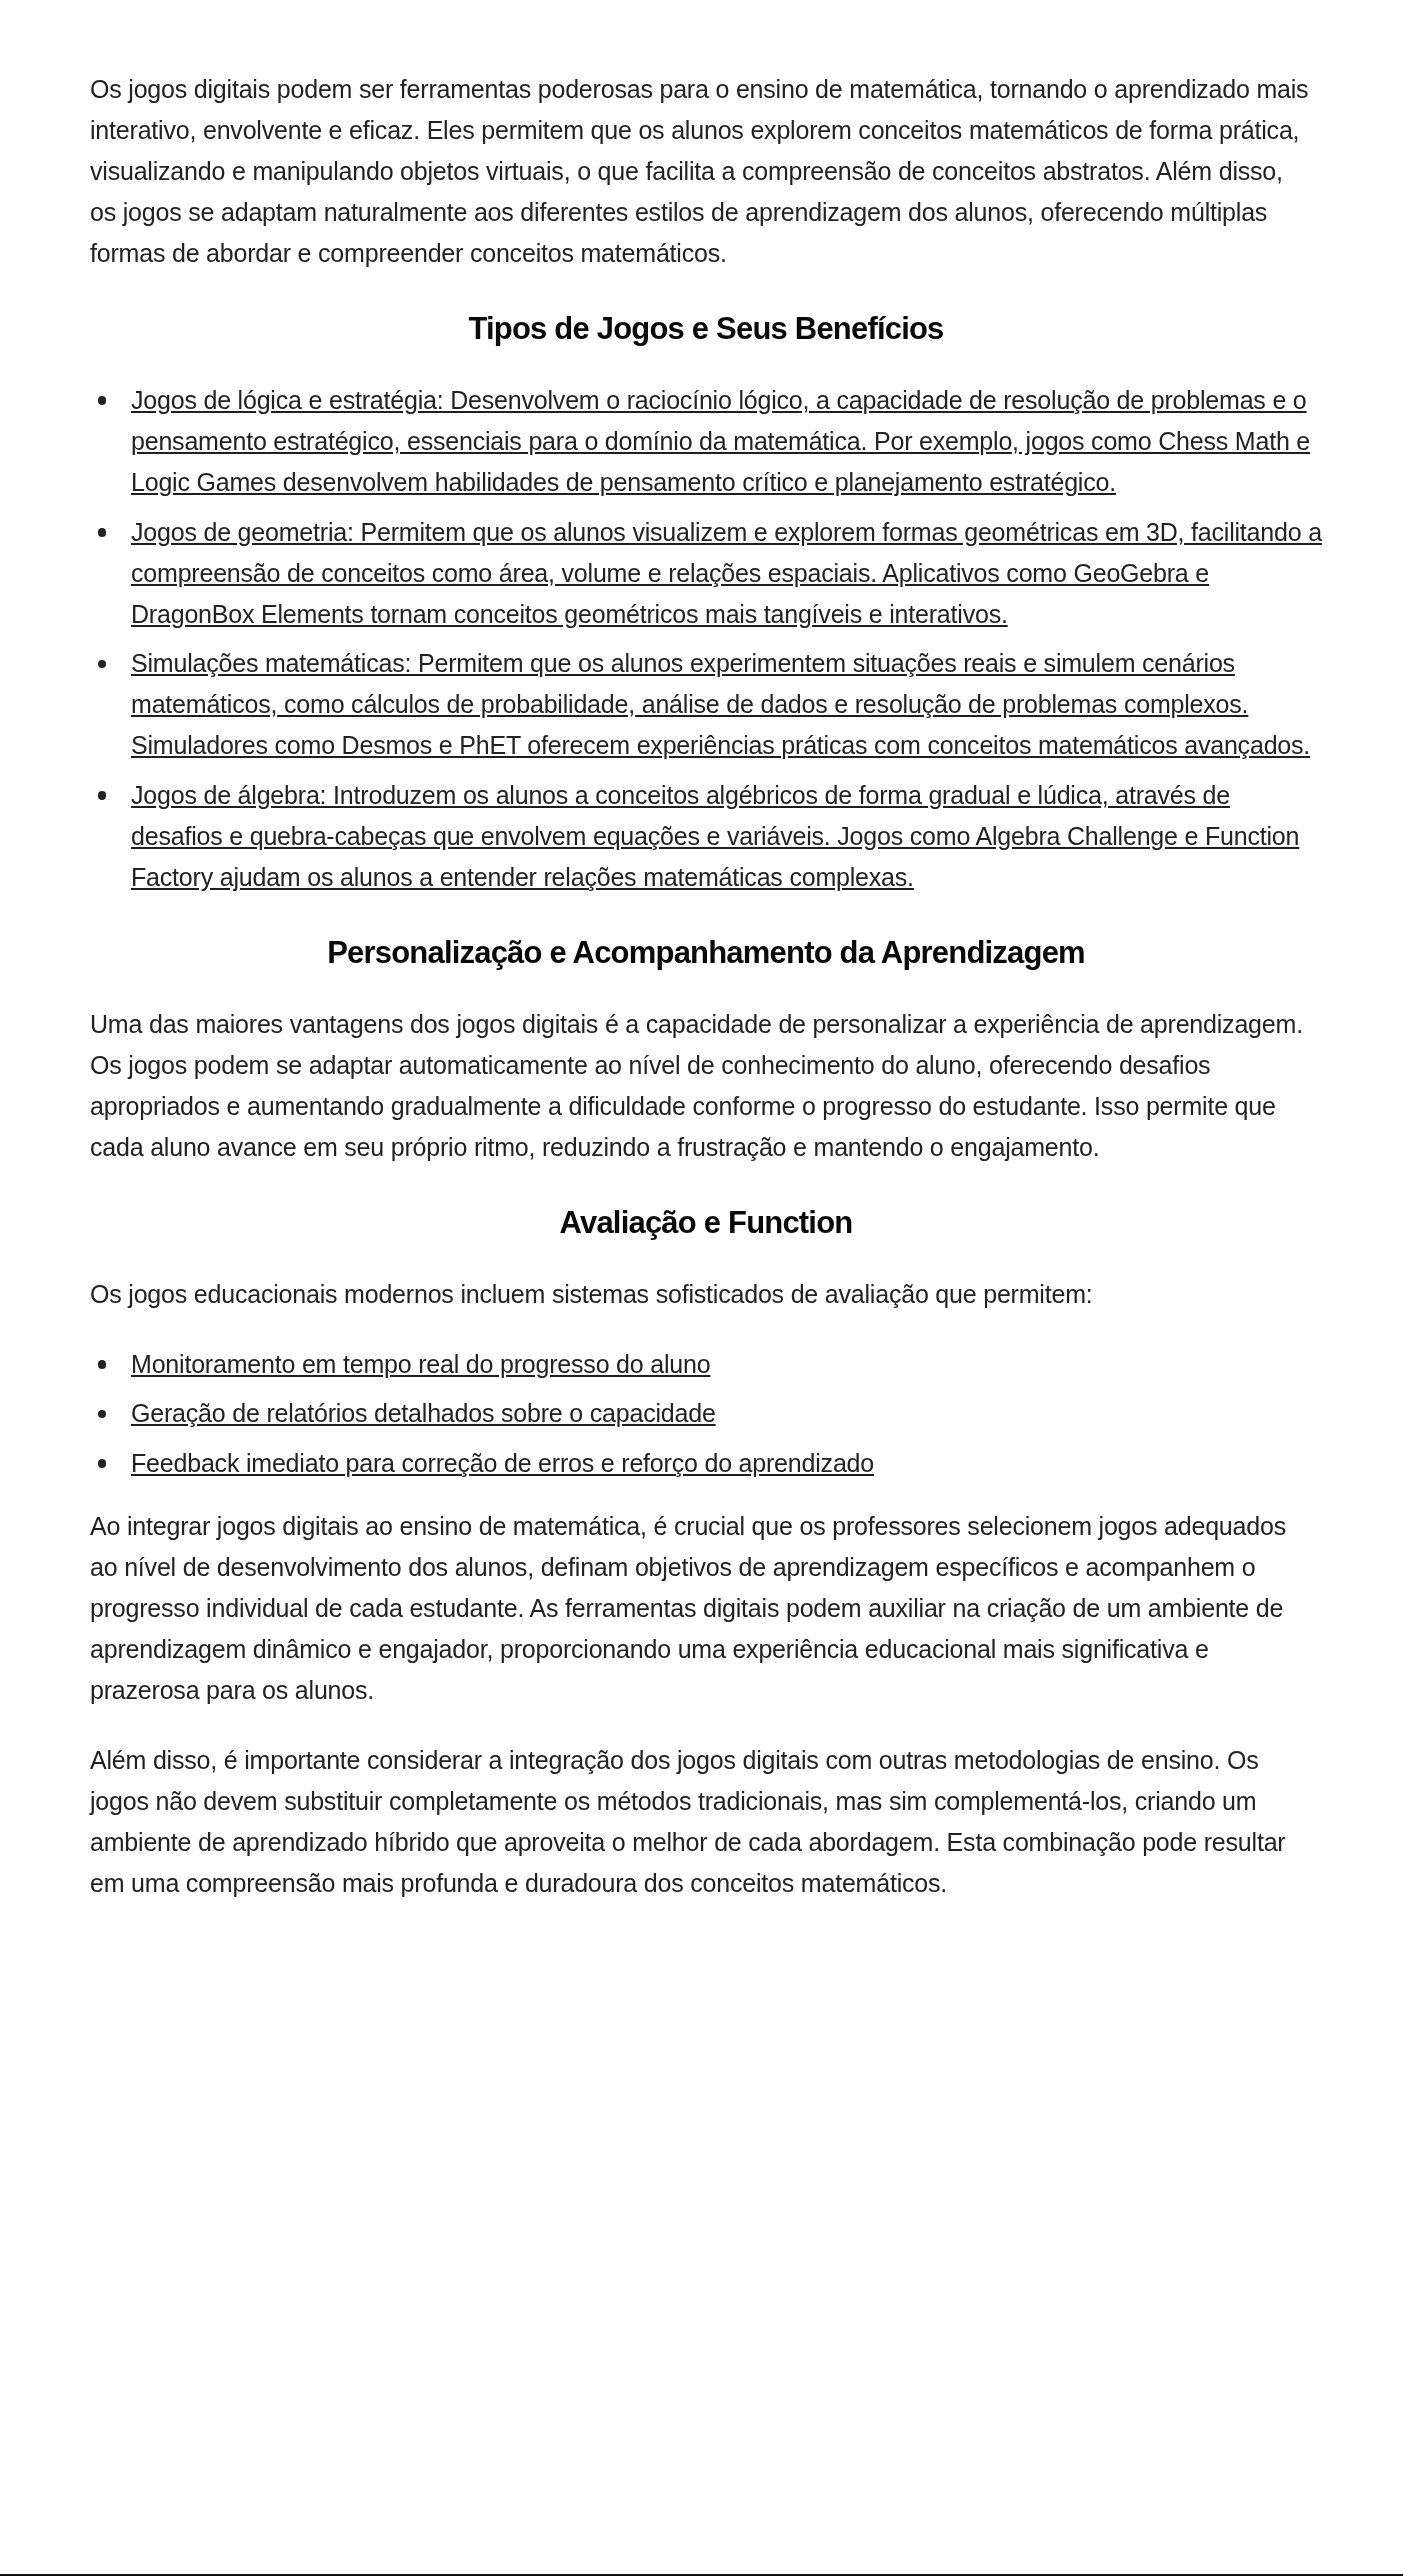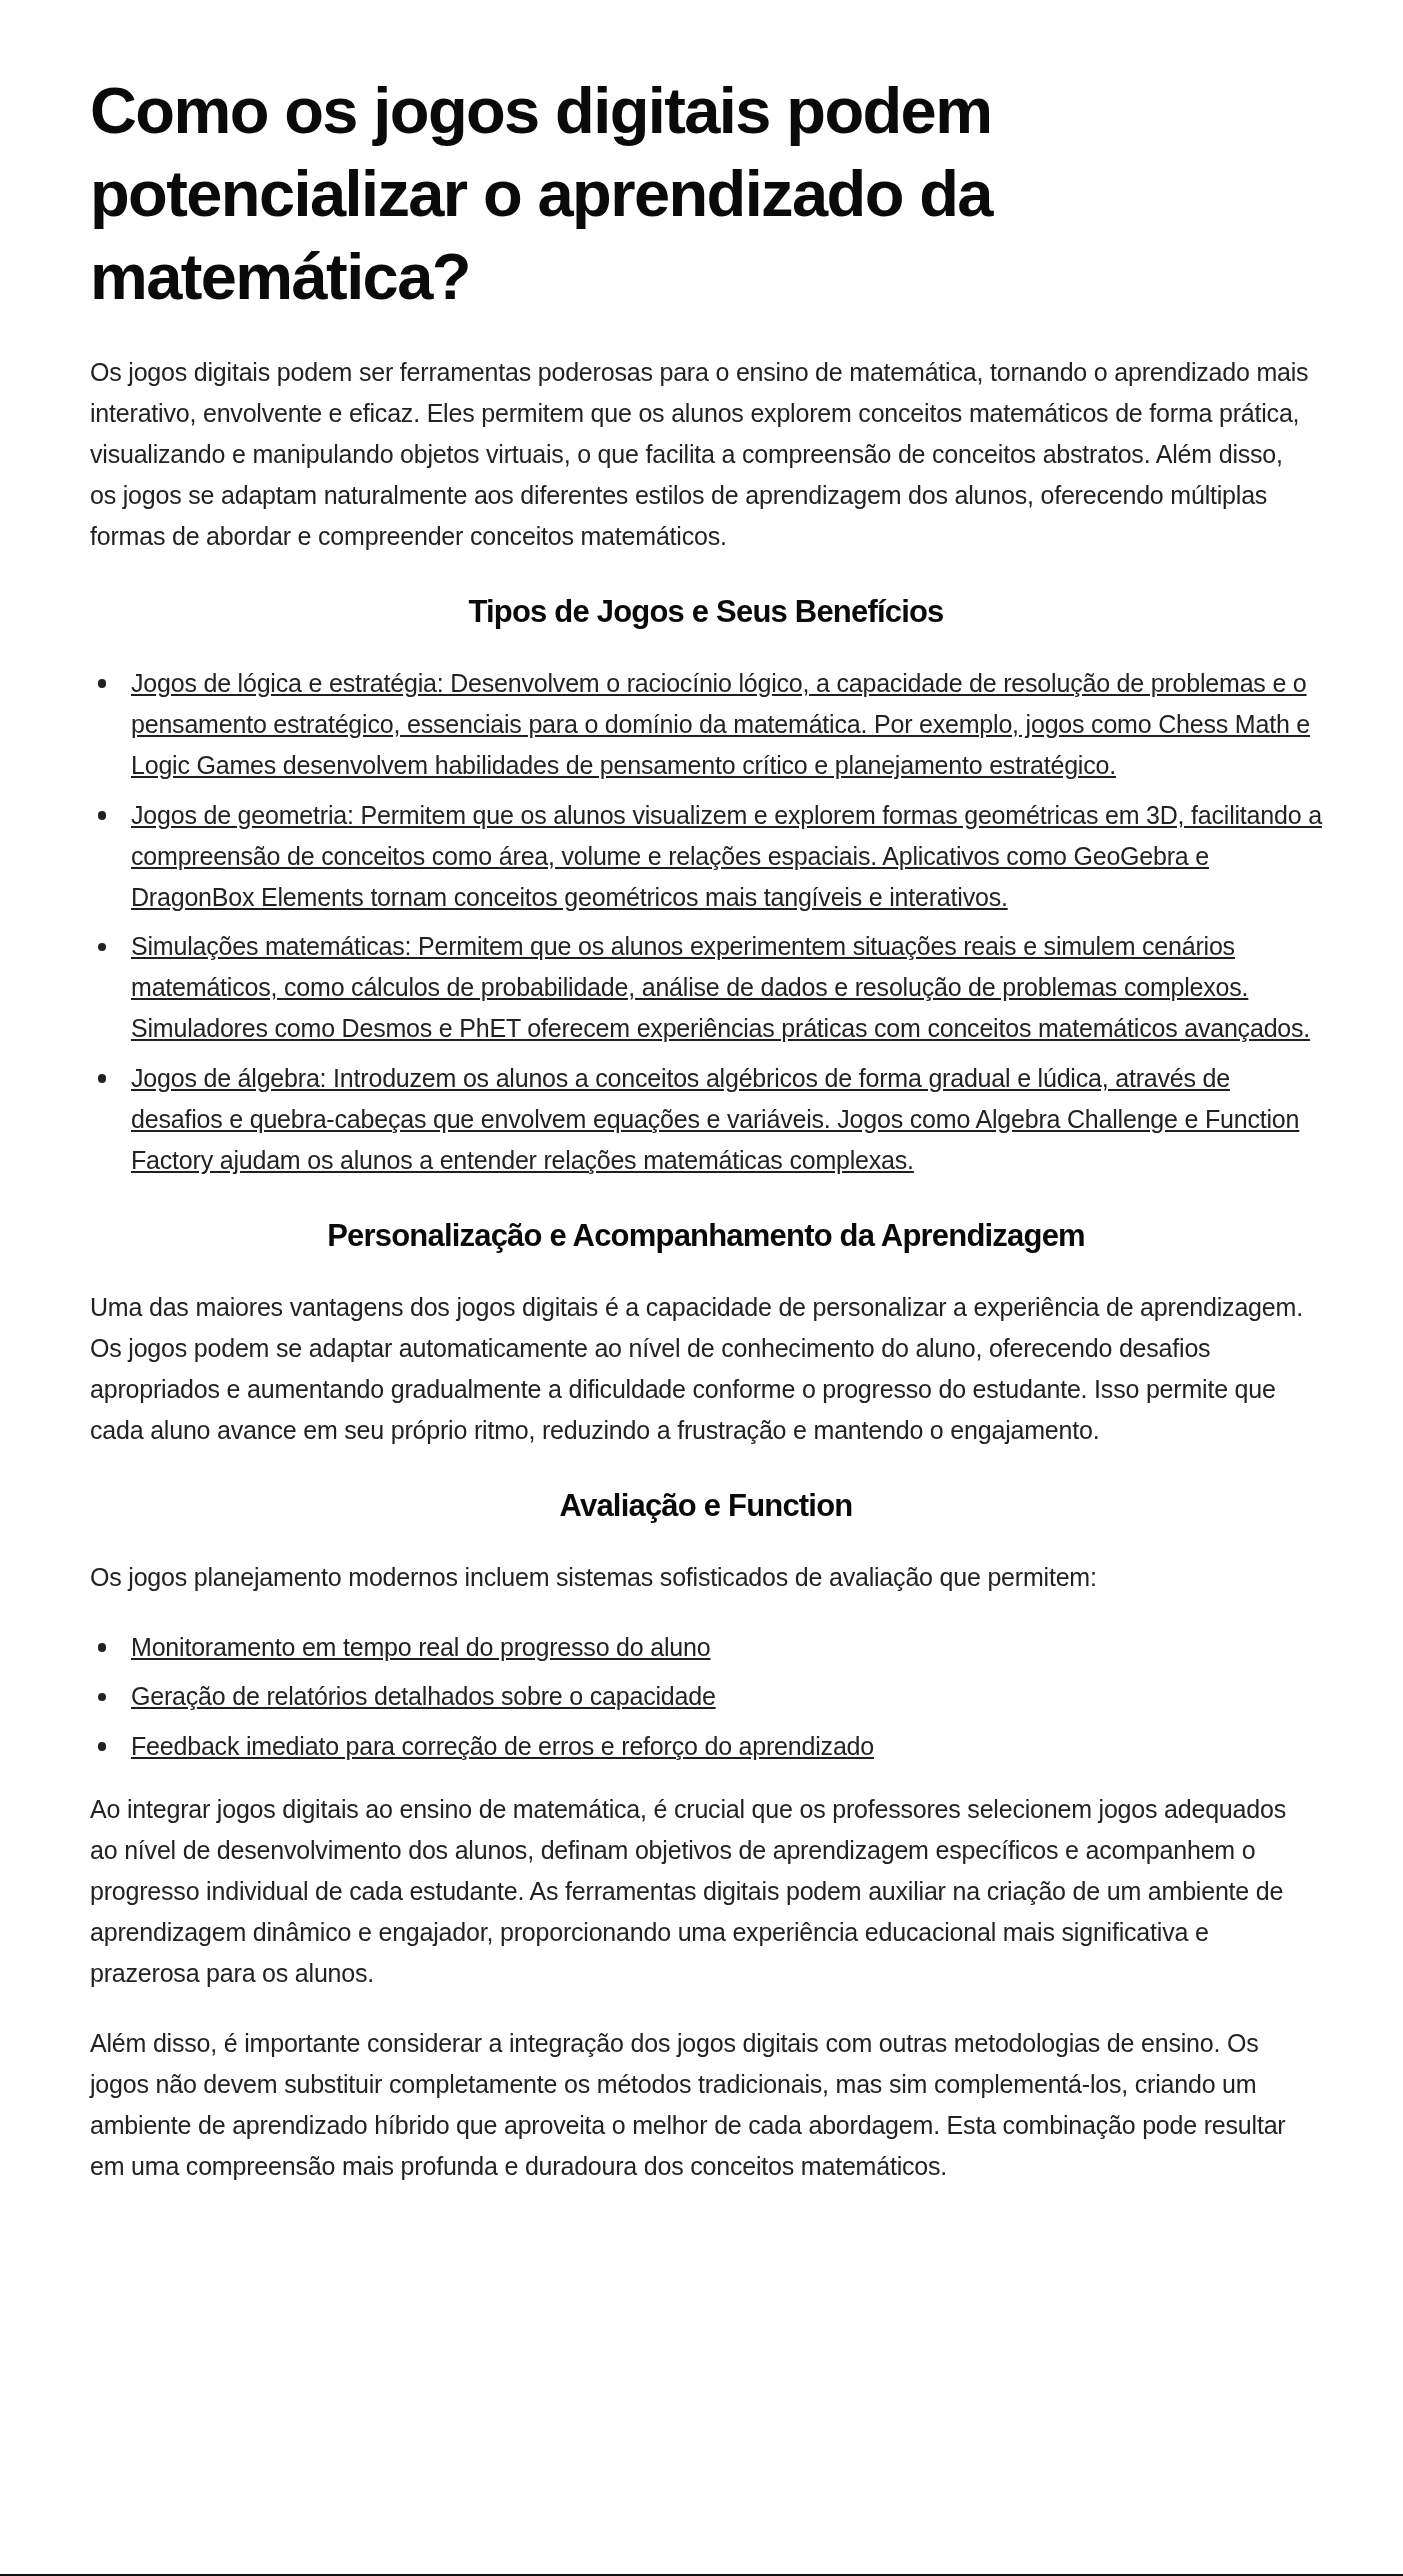--- a/index.html
+++ b/index.html
@@ -73,42 +73,41 @@
       right: 0;
       top: 2574px;
       height: 2.3px;
       background: #111111;
     }
   </style>
 </head>
 <body>
 
 <article class="article">
-  <h1>Como os jogos digitais podem potencializar o aprendizado da matemática?</h1>
 
   <p>Os jogos digitais podem ser ferramentas poderosas para o ensino de matemática, tornando o aprendizado mais interativo, envolvente e eficaz. Eles permitem que os alunos explorem conceitos matemáticos de forma prática, visualizando e manipulando objetos virtuais, o que facilita a compreensão de conceitos abstratos. Além disso, os jogos se adaptam naturalmente aos diferentes estilos de aprendizagem dos alunos, oferecendo múltiplas formas de abordar e compreender conceitos matemáticos.</p>
 
   <section>
     <h2>Tipos de Jogos e Seus Benefícios</h2>
     <ul>
       <li><span class="bullet"></span><span>Jogos de lógica e estratégia: Desenvolvem o raciocínio lógico, a capacidade de resolução de problemas e o pensamento estratégico, essenciais para o domínio da matemática. Por exemplo, jogos como Chess Math e Logic Games desenvolvem habilidades de pensamento crítico e planejamento estratégico.</span></li>
       <li><span class="bullet"></span><span>Jogos de geometria: Permitem que os alunos visualizem e explorem formas geométricas em 3D, facilitando a compreensão de conceitos como área, volume e relações espaciais. Aplicativos como GeoGebra e DragonBox Elements tornam conceitos geométricos mais tangíveis e interativos.</span></li>
       <li><span class="bullet"></span><span>Simulações matemáticas: Permitem que os alunos experimentem situações reais e simulem cenários matemáticos, como cálculos de probabilidade, análise de dados e resolução de problemas complexos. Simuladores como Desmos e PhET oferecem experiências práticas com conceitos matemáticos avançados.</span></li>
       <li><span class="bullet"></span><span>Jogos de álgebra: Introduzem os alunos a conceitos algébricos de forma gradual e lúdica, através de desafios e quebra-cabeças que envolvem equações e variáveis. Jogos como Algebra Challenge e Function Factory ajudam os alunos a entender relações matemáticas complexas.</span></li>
     </ul>
   </section>
 
   <section>
     <h2>Personalização e Acompanhamento da Aprendizagem</h2>
     <p>Uma das maiores vantagens dos jogos digitais é a capacidade de personalizar a experiência de aprendizagem. Os jogos podem se adaptar automaticamente ao nível de conhecimento do aluno, oferecendo desafios apropriados e aumentando gradualmente a dificuldade conforme o progresso do estudante. Isso permite que cada aluno avance em seu próprio ritmo, reduzindo a frustração e mantendo o engajamento.</p>
   </section>
 
   <section>
     <h2>Avaliação e Function</h2>
-    <p>Os jogos planejamento modernos incluem sistemas sofisticados de avaliação que permitem:</p>
+    <p>Os jogos educacionais modernos incluem sistemas sofisticados de avaliação que permitem:</p>
     <ul>
       <li><span class="bullet"></span><span>Monitoramento em tempo real do progresso do aluno</span></li>
       <li><span class="bullet"></span><span>Geração de relatórios detalhados sobre o capacidade</span></li>
       <li><span class="bullet"></span><span>Feedback imediato para correção de erros e reforço do aprendizado</span></li>
     </ul>
   </section>
 
   <p>Ao integrar jogos digitais ao ensino de matemática, é crucial que os professores selecionem jogos adequados ao nível de desenvolvimento dos alunos, definam objetivos de aprendizagem específicos e acompanhem o progresso individual de cada estudante. As ferramentas digitais podem auxiliar na criação de um ambiente de aprendizagem dinâmico e engajador, proporcionando uma experiência educacional mais significativa e prazerosa para os alunos.</p>
   <p>Além disso, é importante considerar a integração dos jogos digitais com outras metodologias de ensino. Os jogos não devem substituir completamente os métodos tradicionais, mas sim complementá-los, criando um ambiente de aprendizado híbrido que aproveita o melhor de cada abordagem. Esta combinação pode resultar em uma compreensão mais profunda e duradoura dos conceitos matemáticos.</p>
 </article>

